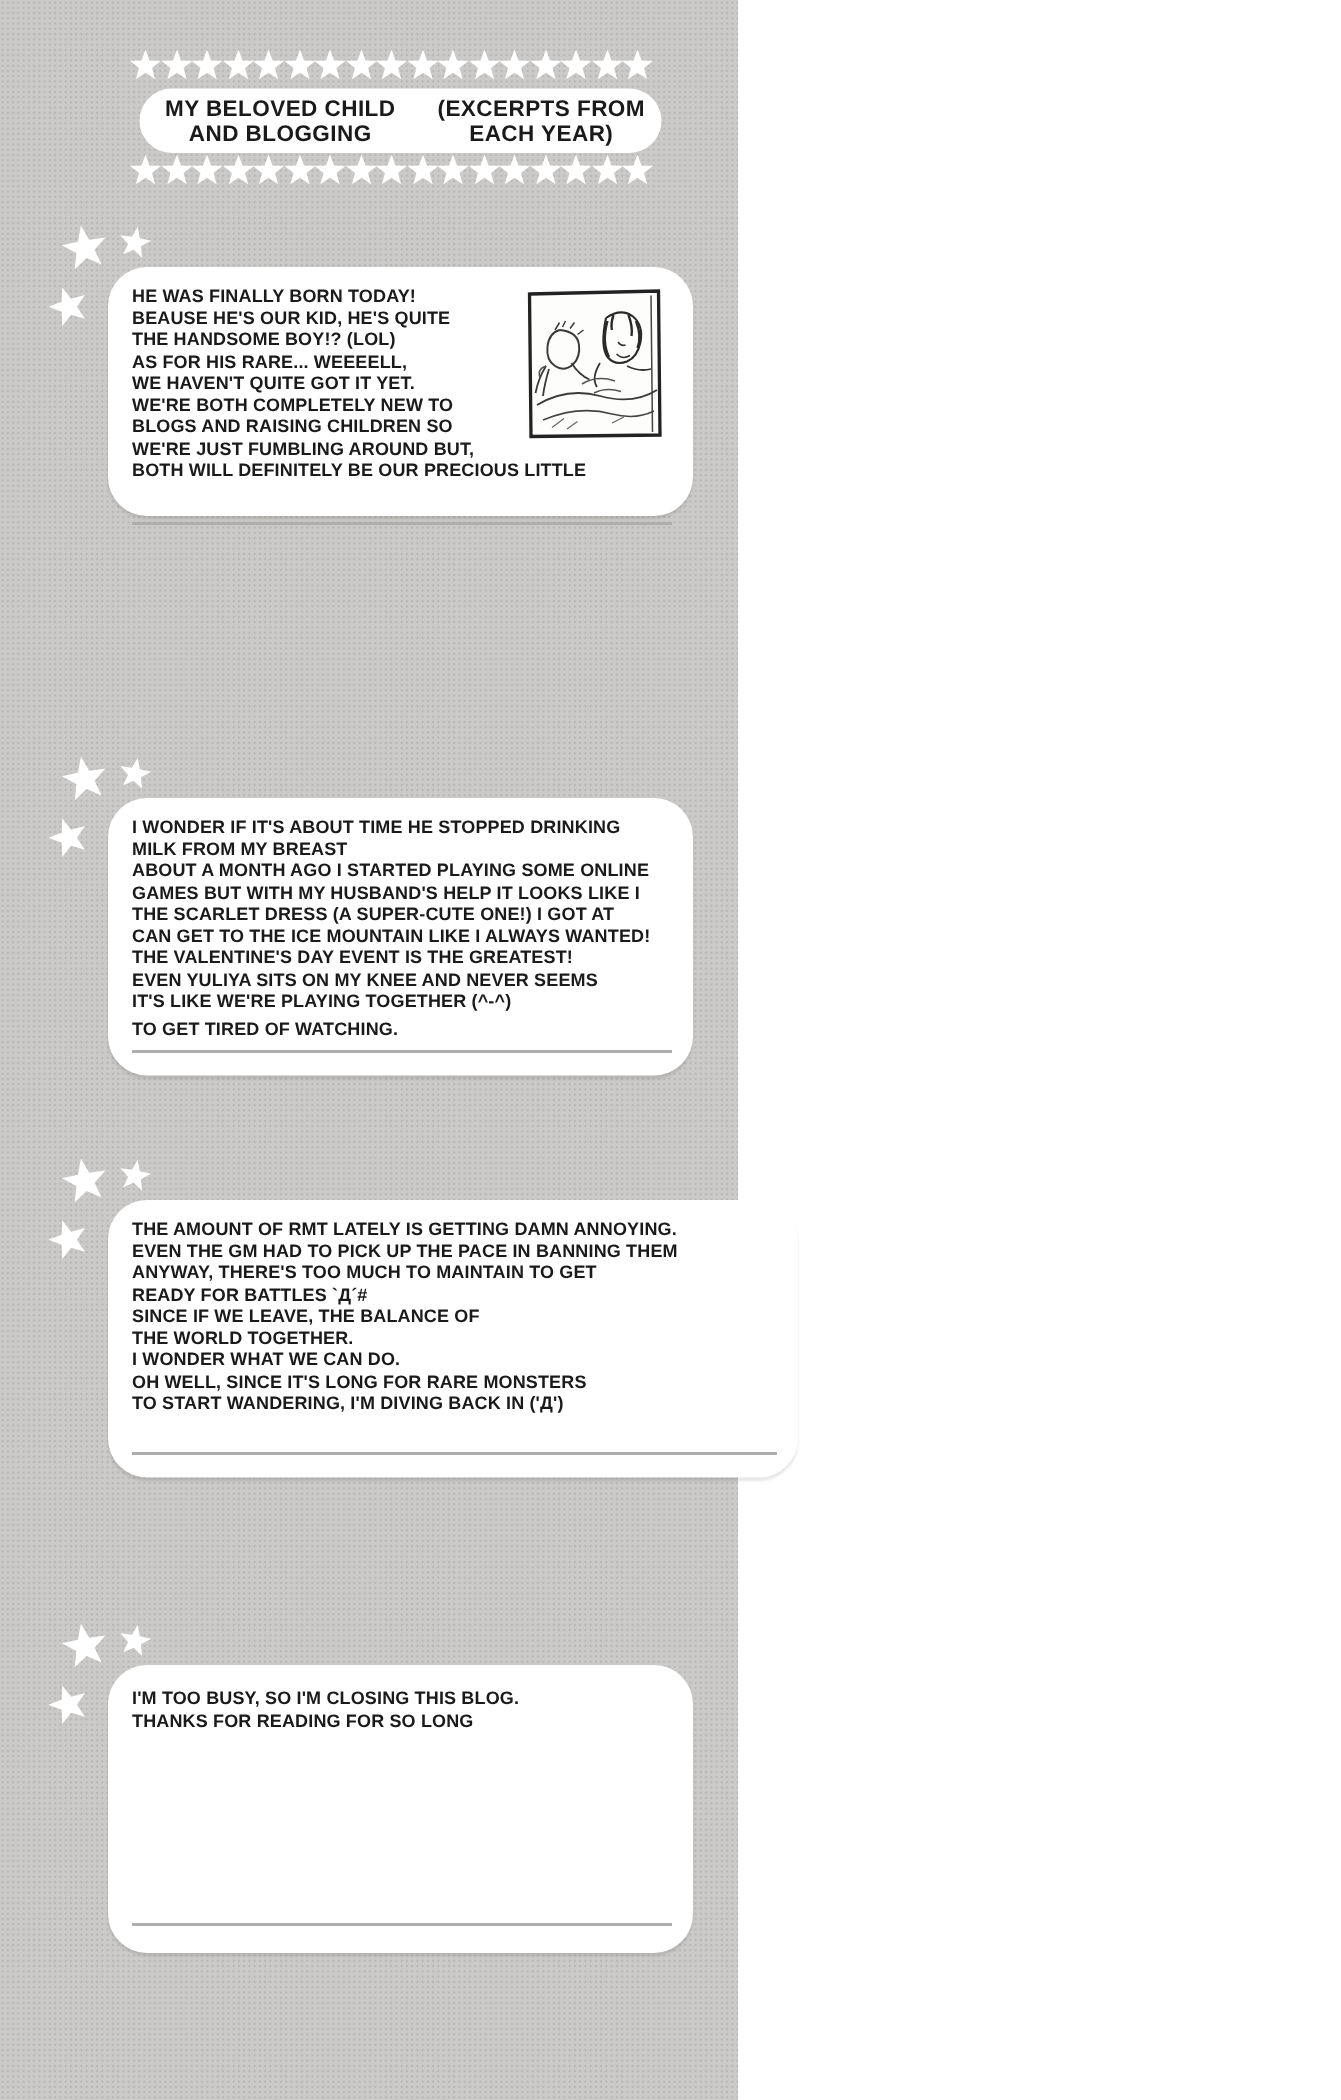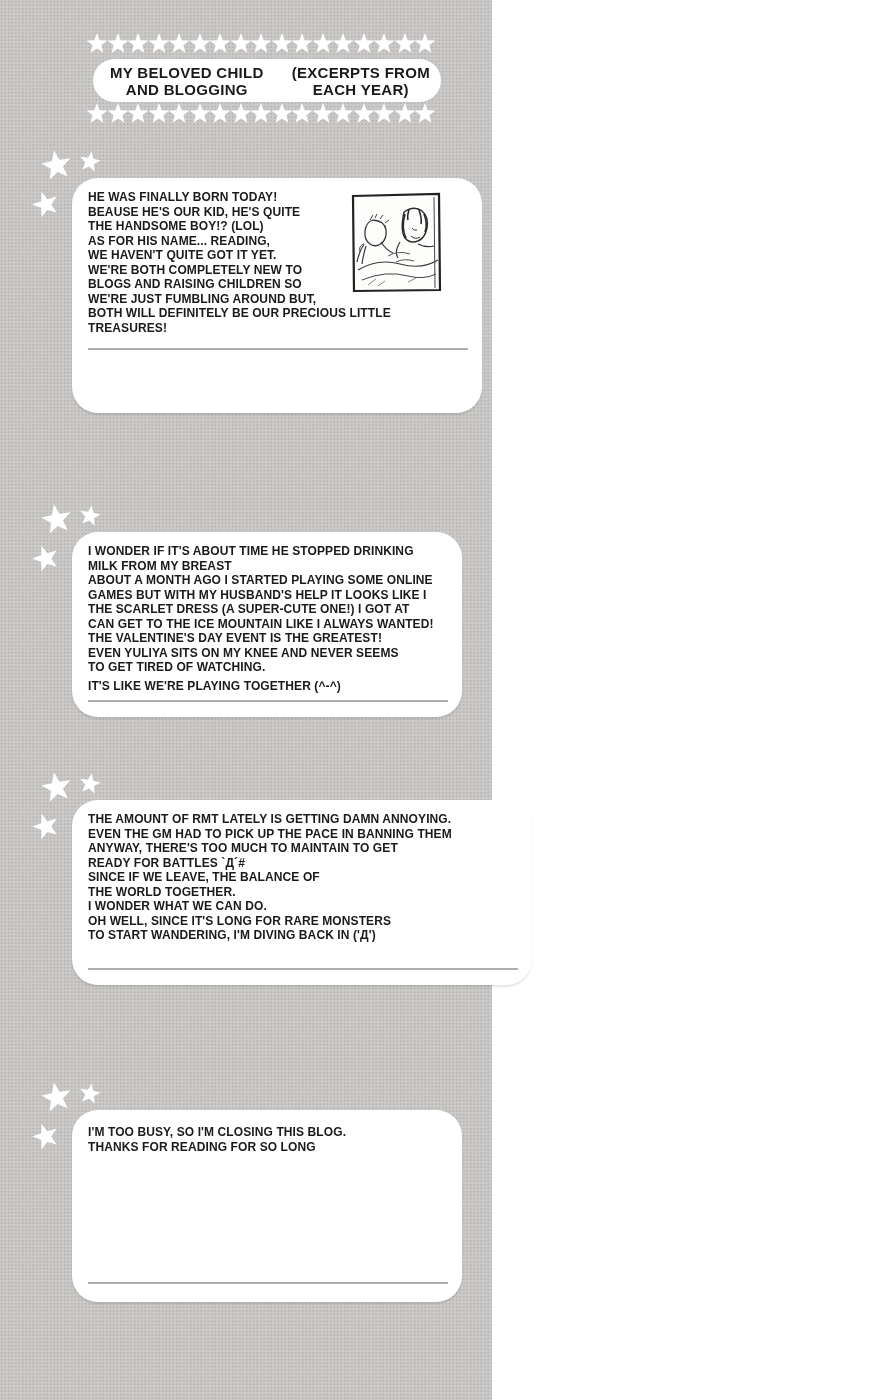--- a/index.html
+++ b/index.html
@@ -25,21 +25,21 @@
     position:absolute;left:93px;top:59px;width:348px;height:43px;
     background:var(--card-white);border-radius:22px;
     display:flex;flex-direction:row;justify-content:center;align-items:center;
     font-weight:bold;font-size:15px;line-height:17px;letter-spacing:0.3px;
     color:var(--text-black);text-align:center;
   }
   .entry{
     position:absolute;background:var(--card-white);border-radius:26px;
     box-shadow:0 2px 2px rgba(0,0,0,0.10);
   }
-  .e1{left:72px;top:178px;width:390px;height:235px;padding-left:20px;}
+  .e1{left:72px;top:178px;width:390px;height:166px;}
   .e2{left:72px;top:492px;width:390px;height:185px;margin-top:40px;}
   .e3{left:72px;top:800px;width:460px;height:185px;}
   .e4{left:72px;top:1110px;width:390px;height:192px;}
   .entry-text{
     position:absolute;left:16px;top:12px;right:4px;
     font-weight:bold;font-size:12px;line-height:14.5px;letter-spacing:0.1px;
     color:var(--text-black);
   }
   .e4 .entry-text{top:15px;}
   .entry-text .line{white-space:nowrap;}
@@ -187,27 +187,26 @@
       <svg class="star trio-star star-small" viewBox="0 0 24 23">
           <use href="#star-shape"></use>
         </svg>
       <svg class="star trio-star star-low" viewBox="0 0 24 23">
           <use href="#star-shape"></use>
         </svg>
       <div class="entry-text">
           <div class="line">HE WAS FINALLY BORN TODAY!</div>
           <div class="line">BEAUSE HE'S OUR KID, HE'S QUITE</div>
           <div class="line">THE HANDSOME BOY!? (LOL)</div>
-          <div class="line">AS FOR HIS NAME... READING,</div>
+          <div class="line">AS FOR HIS RARE... WEEEELL,</div>
           <div class="line">WE HAVEN'T QUITE GOT IT YET.</div>
           <div class="line">WE'RE BOTH COMPLETELY NEW TO</div>
           <div class="line">BLOGS AND RAISING CHILDREN SO</div>
           <div class="line">WE'RE JUST FUMBLING AROUND BUT,</div>
           <div class="line">BOTH WILL DEFINITELY BE OUR PRECIOUS LITTLE</div>
-          <div class="line">TREASURES!</div>
         </div>
       <svg class="sketch" viewBox="0 0 97 105" aria-label="Pencil sketch of the two parents with their newborn">
         <rect x="3" y="4" width="90" height="97" fill="#fdfdfc"></rect>
         <path d="M5 6 L91 4 L92 100 L6 101 Z" fill="none" stroke="#222222" stroke-width="2.2"></path>
         <path d="M86 7 L87 98" stroke="#444444" stroke-width="1"></path>
         <path d="M25 30 q-7 2 -8 11 q-1 9 5 13 q6 4 12 -1 q5 -5 4 -13 q-1 -9 -13 -10" fill="none" stroke="#3a3a3a" stroke-width="1.3"></path>
         <path d="M22 30 l3 -5 M27 28 l2 -4 M32 29 l3 -4 M37 33 l4 -3" stroke="#3a3a3a" stroke-width="1" fill="none"></path>
         <path d="M16 54 q-5 8 -7 18 M18 56 q-3 10 -4 18" stroke="#3a3a3a" stroke-width="1.2" fill="none"></path>
         <path d="M33 52 q5 8 12 11" stroke="#3a3a3a" stroke-width="1.2" fill="none"></path>
         <path d="M12 62 q-2 -6 4 -8" stroke="#555555" stroke-width="1" fill="none"></path>
@@ -235,22 +234,22 @@
         </svg>
       <div class="entry-text">
           <div class="line">I WONDER IF IT'S ABOUT TIME HE STOPPED DRINKING</div>
           <div class="line">MILK FROM MY BREAST</div>
           <div class="line">ABOUT A MONTH AGO I STARTED PLAYING SOME ONLINE</div>
           <div class="line">GAMES BUT WITH MY HUSBAND'S HELP IT LOOKS LIKE I</div>
           <div class="line">THE SCARLET DRESS (A SUPER-CUTE ONE!) I GOT AT</div>
           <div class="line">CAN GET TO THE ICE MOUNTAIN LIKE I ALWAYS WANTED!</div>
           <div class="line">THE VALENTINE'S DAY EVENT IS THE GREATEST!</div>
           <div class="line">EVEN YULIYA SITS ON MY KNEE AND NEVER SEEMS</div>
+          <div class="line">IT'S LIKE WE'RE PLAYING TOGETHER (^-^)</div>
           <div class="line">TO GET TIRED OF WATCHING.</div>
-          <div class="line">IT'S LIKE WE'RE PLAYING TOGETHER (^-^)</div>
         </div>
       <div class="divider"></div>
     </div>
 
     <div class="entry e3">
       <svg class="star trio-star star-big" viewBox="0 0 24 23">
           <use href="#star-shape"></use>
         </svg>
       <svg class="star trio-star star-small" viewBox="0 0 24 23">
           <use href="#star-shape"></use>

